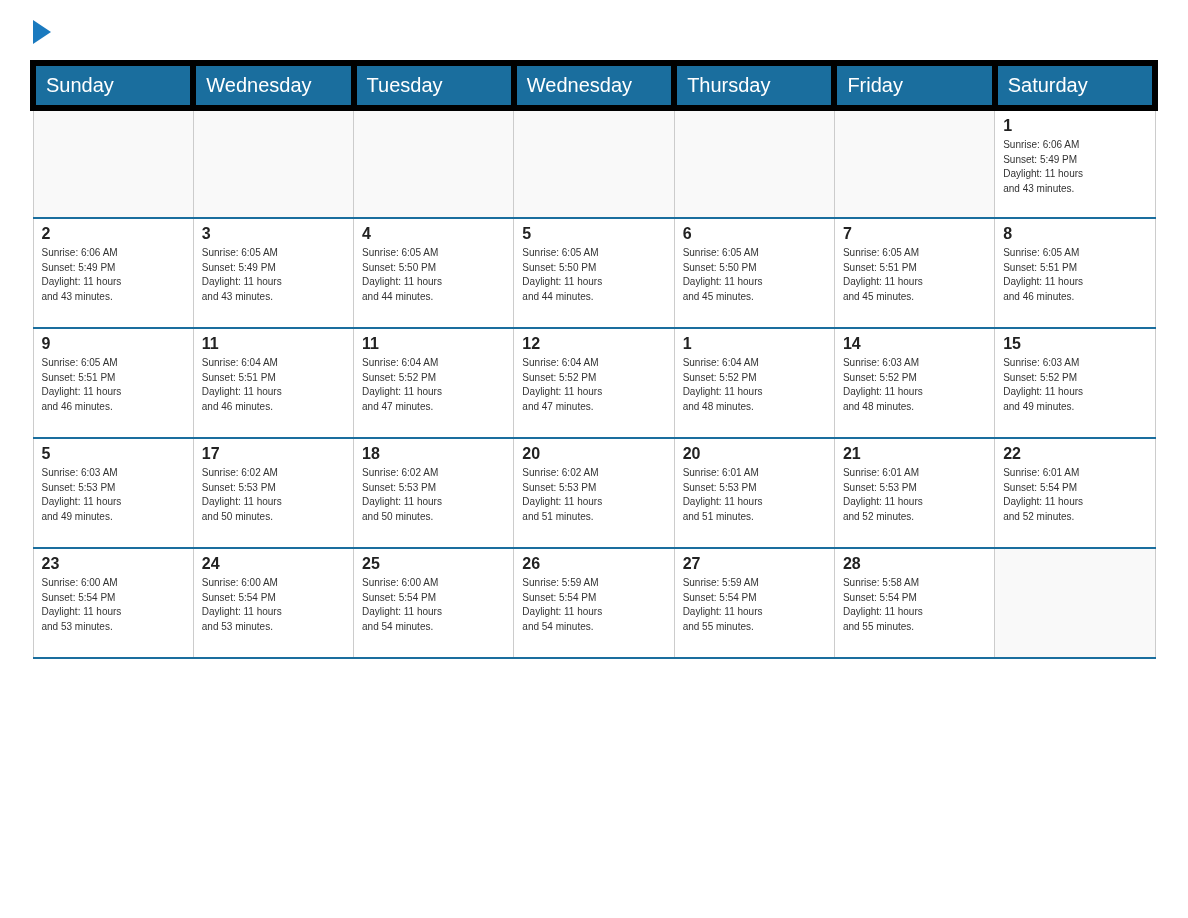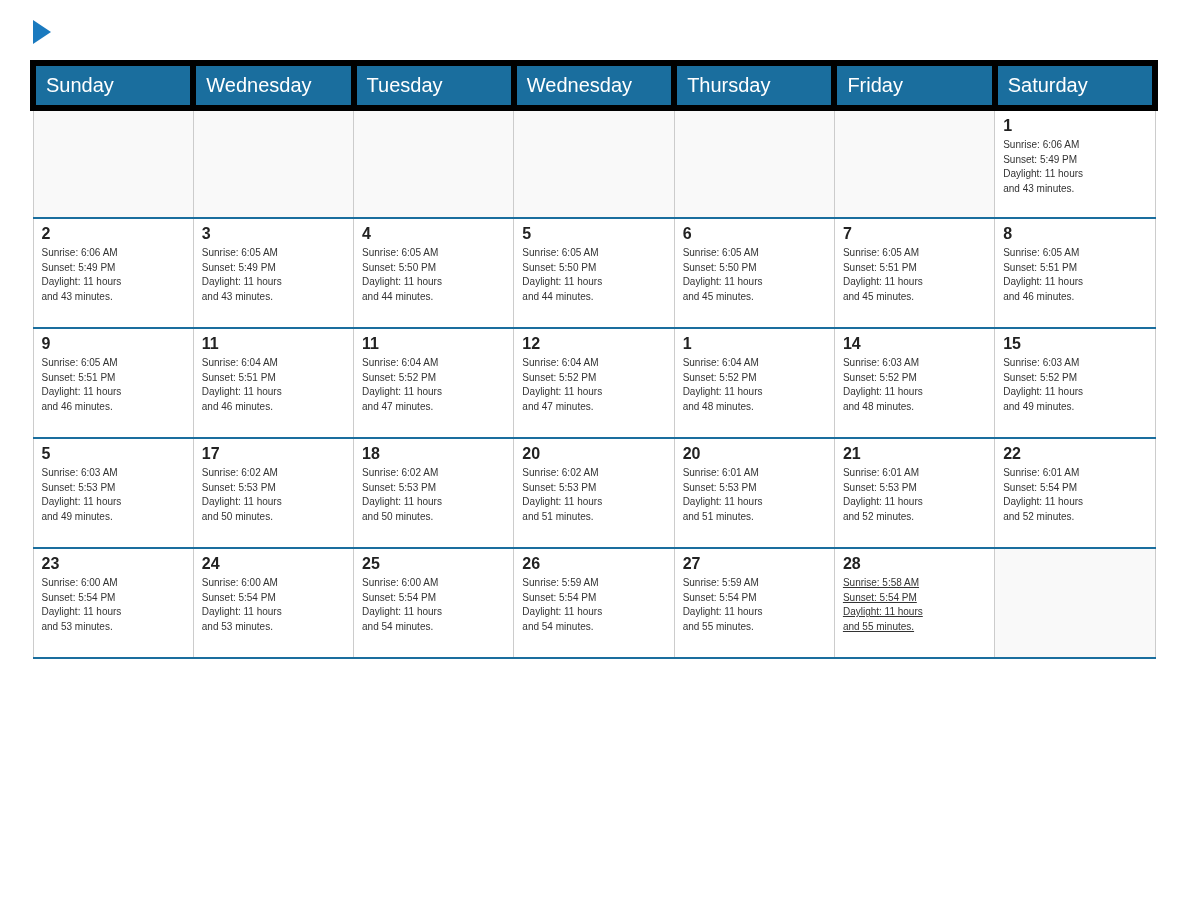--- a/index.html
+++ b/index.html
@@ -335,21 +335,21 @@
         </td>
         <td>
           <span class="day-number">27</span>
           <div class="day-info" style="white-space: pre-line;">Sunrise: 5:59 AM
 Sunset: 5:54 PM
 Daylight: 11 hours
 and 55 minutes.</div>
         </td>
         <td>
           <span class="day-number">28</span>
-          <div class="day-info" style="white-space: pre-line; text-decoration: underline;">Sunrise: 5:58 AM
+          <div class="day-info" style="white-space: pre-line;">Sunrise: 5:58 AM
 Sunset: 5:54 PM
 Daylight: 11 hours
 and 55 minutes.</div>
         </td>
         <td class="empty-cell"></td>
       </tr>
     </tbody>
 </table>
 
 </body></html>

